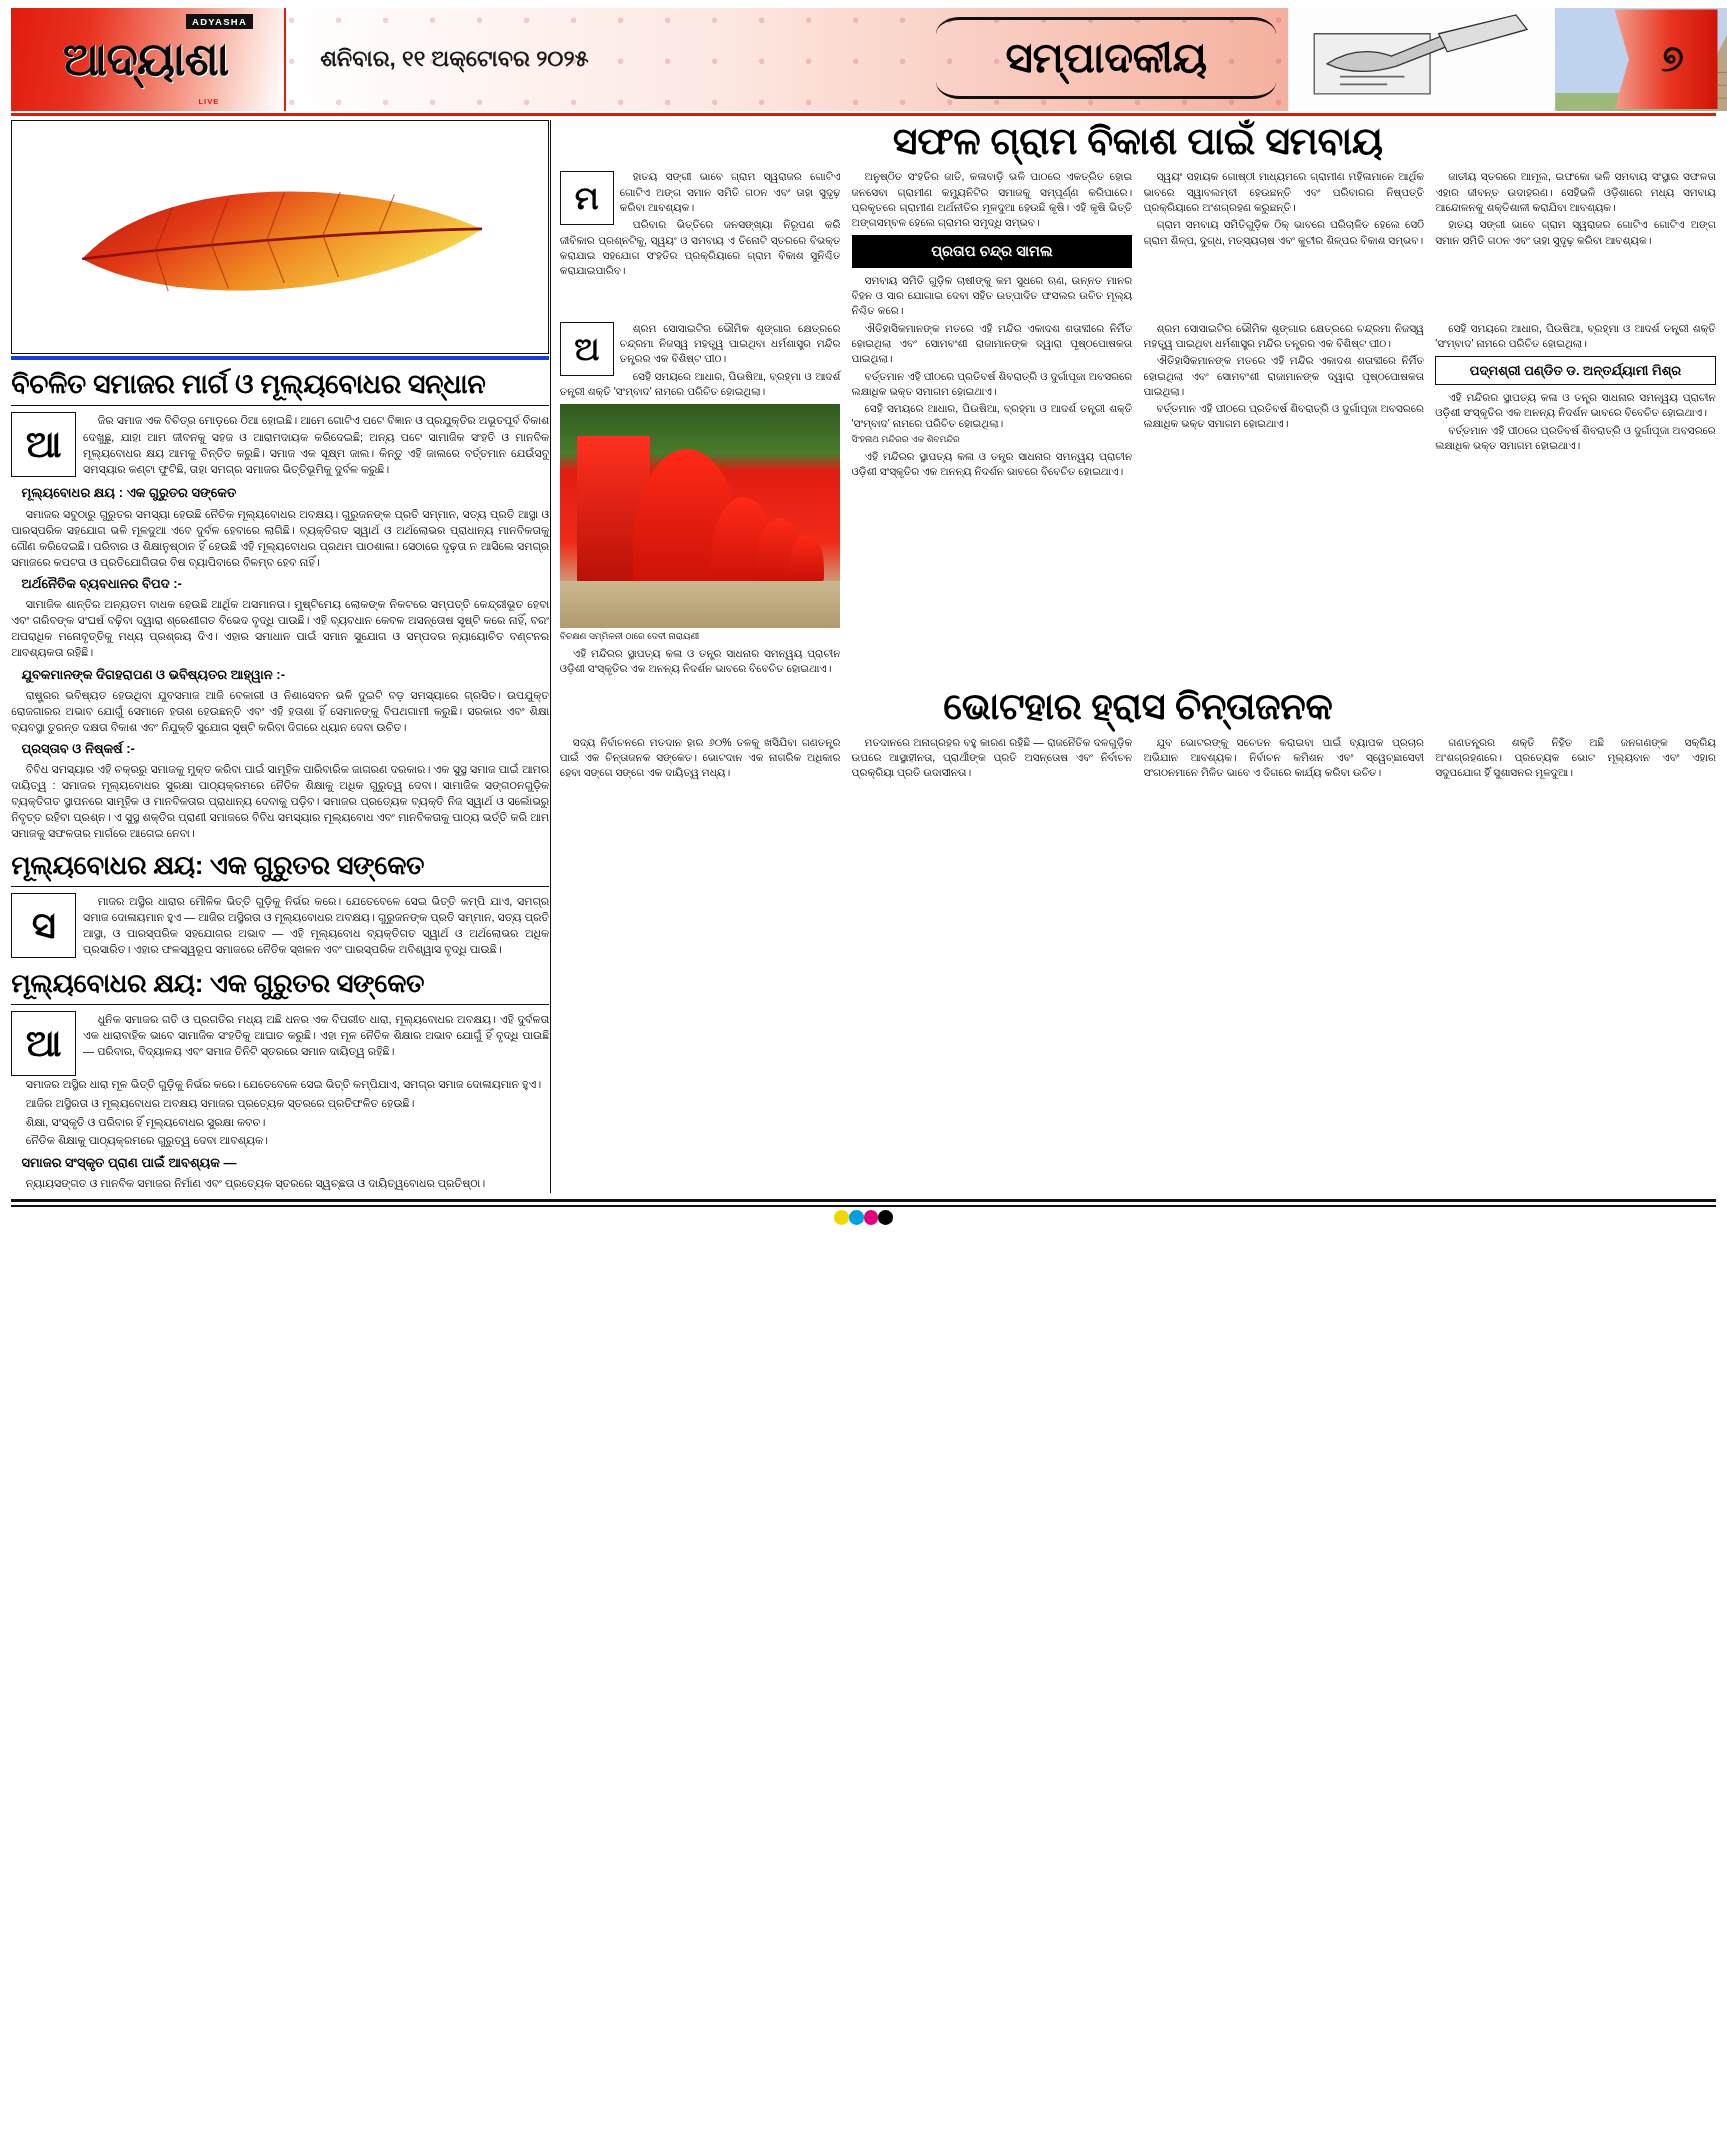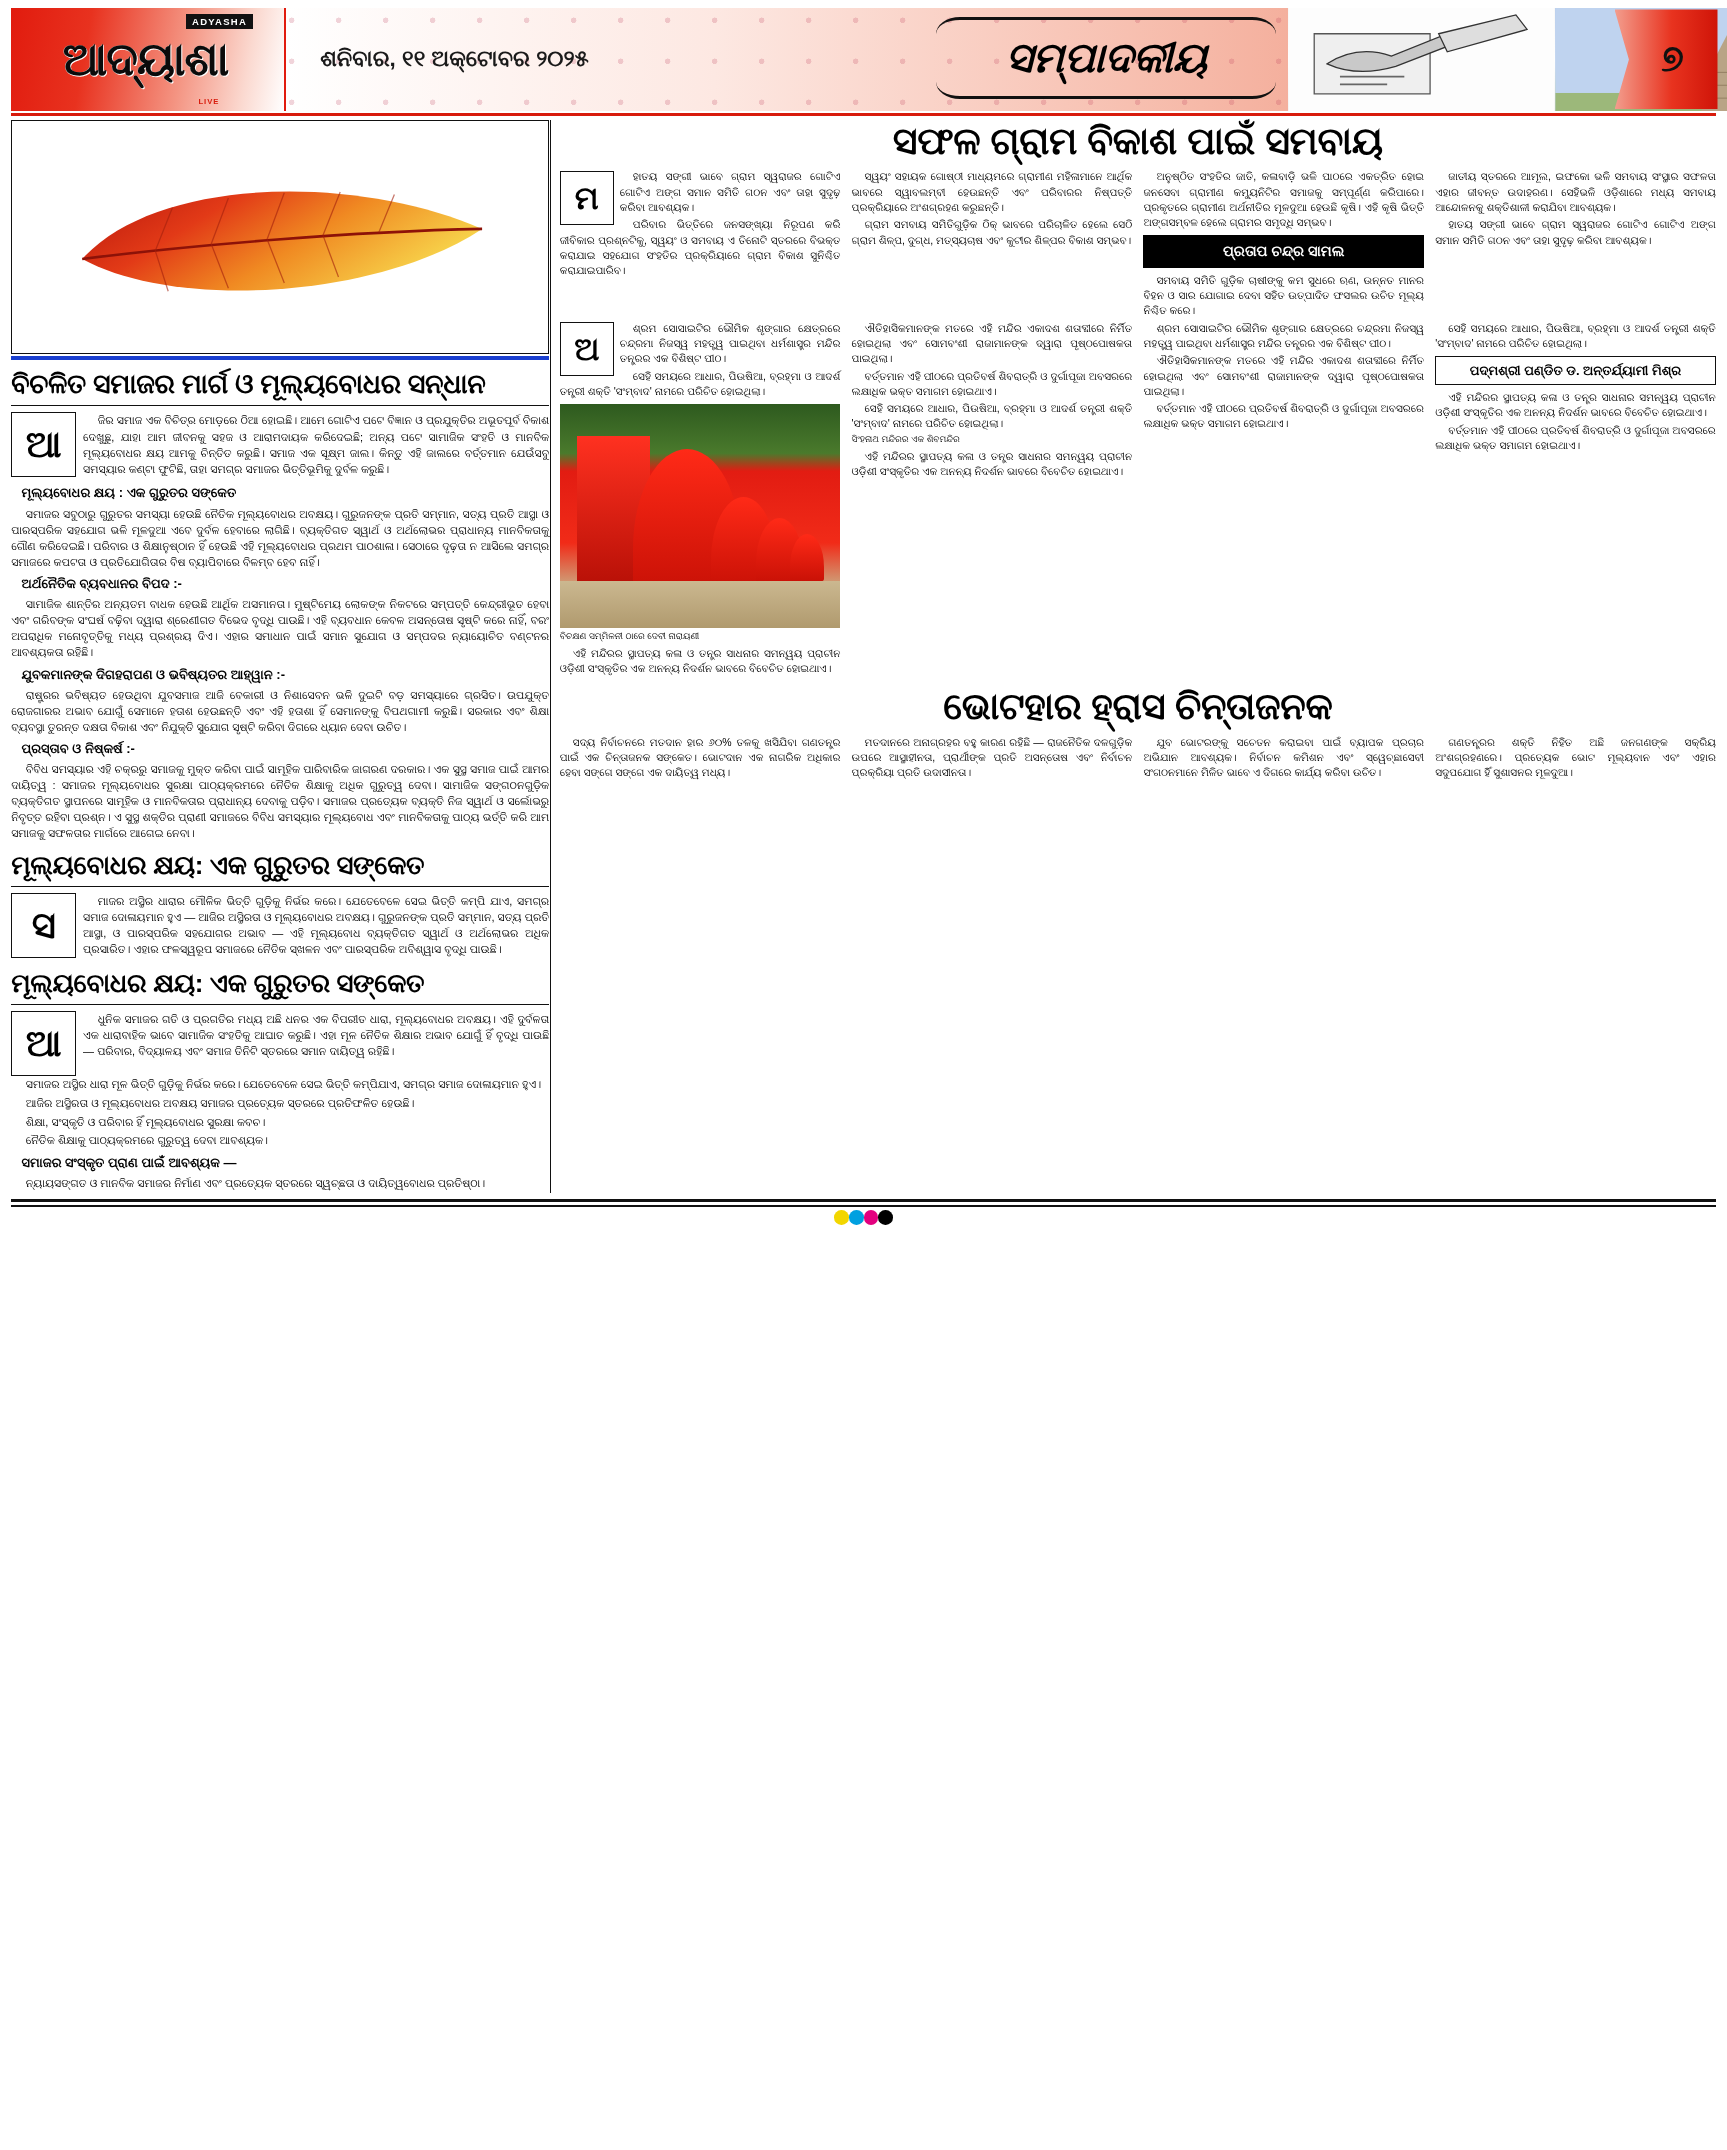--- a/index.html
+++ b/index.html
@@ -44,21 +44,21 @@
   }
   .mast-date {
     font-size:22.4px; font-weight:700; color:#1a1a1a; padding-left:34px; white-space:nowrap;
   }
   .mast-section {
     position:absolute; left:650px; top:9.5px; width:340px; height:82px;
     border-top:3.9px solid #111; border-bottom:3.9px solid #111;
     border-radius:24px/17px;
     display:flex; align-items:center; justify-content:center;
   }
-  .mast-section span { font-size:42px; font-weight:700; letter-spacing:-0.4px;font-style:italic; }
+  .mast-section span { font-size:42px; font-weight:700; letter-spacing:-0.4px; }
   .mast-art {
     position:absolute; left:1002px; top:0; width:267px; height:103px;
     background:linear-gradient(180deg,#f2f2f2 0%, #ffffff 50%, #e9e9e9 100%);
     overflow:hidden;
   }
   .mast-temple {
     position:absolute; left:1269px; top:0; width:370px; height:103px;
     background:linear-gradient(180deg,#b8cdec 0%, #cddcf2 55%, #bcd3a5 100%);
     overflow:hidden;
   }
@@ -286,29 +286,29 @@
       <div class="cols4">
         <div class="c">
           <div class="dropcap-sm">ମ</div>
           <div class="c-text">
             <p>ହାତୟ ସଙ୍ଗୀ ଭାବେ ଗ୍ରାମ ସ୍ୱରାଜର ଗୋଟିଏ ଗୋଟିଏ ଅଙ୍ଗ ସମାନ ସମିତି ଗଠନ ଏବଂ ତାହା ସୁଦୃଢ଼ କରିବା ଆବଶ୍ୟକ।</p>
             <p>ପରିବାର ଭିତ୍ତିରେ ଜନସଙ୍ଖ୍ୟା ନିରୂପଣ କରି ଜୀବିକାର ପ୍ରଶ୍ନଟିକୁ, ସ୍ୱୟଂ ଓ ସମବାୟ ଏ ତିନୋଟି ସ୍ତରରେ ବିଭକ୍ତ କରାଯାଇ ସହଯୋଗ ସଂହତିର ପ୍ରକ୍ରିୟାରେ ଗ୍ରାମ ବିକାଶ ସୁନିଶ୍ଚିତ କରାଯାଇପାରିବ।</p>
           </div>
         </div>
         <div class="c">
           <div class="c-text">
-            <p>ସ୍ୱୟଂ ସହାୟକ ଗୋଷ୍ଠୀ ମାଧ୍ୟମରେ ଗ୍ରାମୀଣ ମହିଳାମାନେ ଆର୍ଥିକ ଭାବରେ ସ୍ୱାବଲମ୍ବୀ ହେଉଛନ୍ତି ଏବଂ ପରିବାରର ନିଷ୍ପତ୍ତି ପ୍ରକ୍ରିୟାରେ ଅଂଶଗ୍ରହଣ କରୁଛନ୍ତି।</p>
-            <p>ଗ୍ରାମ ସମବାୟ ସମିତିଗୁଡ଼ିକ ଠିକ୍ ଭାବରେ ପରିଚାଳିତ ହେଲେ ସେଠି ଗ୍ରାମ ଶିଳ୍ପ, ଦୁଗ୍ଧ, ମତ୍ସ୍ୟଚାଷ ଏବଂ କୁଟୀର ଶିଳ୍ପର ବିକାଶ ସମ୍ଭବ।</p>
-          </div>
-        </div>
-        <div class="c">
-          <div class="c-text">
             <p>ଅନୁଷ୍ଠିତ ସଂହତିର ଜାତି, କଳାବାଡ଼ି ଭଳି ପାଠରେ ଏକତ୍ରିତ ହୋଇ ଜନସେବା ଗ୍ରାମୀଣ କମ୍ୟୁନିଟିର ସମାଜକୁ ସମ୍ପୂର୍ଣ୍ଣ କରିପାରେ। ପ୍ରକୃତରେ ଗ୍ରାମୀଣ ଅର୍ଥନୀତିର ମୂଳଦୁଆ ହେଉଛି କୃଷି। ଏହି କୃଷି ଭିତ୍ତି ଅଙ୍ଗସମ୍ବଳ ହେଲେ ଗ୍ରାମର ସମୃଦ୍ଧି ସମ୍ଭବ।</p>
             <div class="byline-box">ପ୍ରତାପ ଚନ୍ଦ୍ର ସାମଲ</div>
             <p>ସମବାୟ ସମିତି ଗୁଡ଼ିକ ଚାଷୀଙ୍କୁ କମ ସୁଧରେ ଋଣ, ଉନ୍ନତ ମାନର ବିହନ ଓ ସାର ଯୋଗାଇ ଦେବା ସହିତ ଉତ୍ପାଦିତ ଫସଲର ଉଚିତ ମୂଲ୍ୟ ନିଶ୍ଚିତ କରେ।</p>
+          </div>
+        </div>
+        <div class="c">
+          <div class="c-text">
+            <p>ସ୍ୱୟଂ ସହାୟକ ଗୋଷ୍ଠୀ ମାଧ୍ୟମରେ ଗ୍ରାମୀଣ ମହିଳାମାନେ ଆର୍ଥିକ ଭାବରେ ସ୍ୱାବଲମ୍ବୀ ହେଉଛନ୍ତି ଏବଂ ପରିବାରର ନିଷ୍ପତ୍ତି ପ୍ରକ୍ରିୟାରେ ଅଂଶଗ୍ରହଣ କରୁଛନ୍ତି।</p>
+            <p>ଗ୍ରାମ ସମବାୟ ସମିତିଗୁଡ଼ିକ ଠିକ୍ ଭାବରେ ପରିଚାଳିତ ହେଲେ ସେଠି ଗ୍ରାମ ଶିଳ୍ପ, ଦୁଗ୍ଧ, ମତ୍ସ୍ୟଚାଷ ଏବଂ କୁଟୀର ଶିଳ୍ପର ବିକାଶ ସମ୍ଭବ।</p>
           </div>
         </div>
         <div class="c">
           <div class="c-text">
             <p>ଜାତୀୟ ସ୍ତରରେ ଆମୂଲ, ଇଫକୋ ଭଳି ସମବାୟ ସଂସ୍ଥାର ସଫଳତା ଏହାର ଜୀବନ୍ତ ଉଦାହରଣ। ସେହିଭଳି ଓଡ଼ିଶାରେ ମଧ୍ୟ ସମବାୟ ଆନ୍ଦୋଳନକୁ ଶକ୍ତିଶାଳୀ କରାଯିବା ଆବଶ୍ୟକ।</p>
             <p>ହାତୟ ସଙ୍ଗୀ ଭାବେ ଗ୍ରାମ ସ୍ୱରାଜର ଗୋଟିଏ ଗୋଟିଏ ଅଙ୍ଗ ସମାନ ସମିତି ଗଠନ ଏବଂ ତାହା ସୁଦୃଢ଼ କରିବା ଆବଶ୍ୟକ।</p>
           </div>
         </div>
       </div>
 

